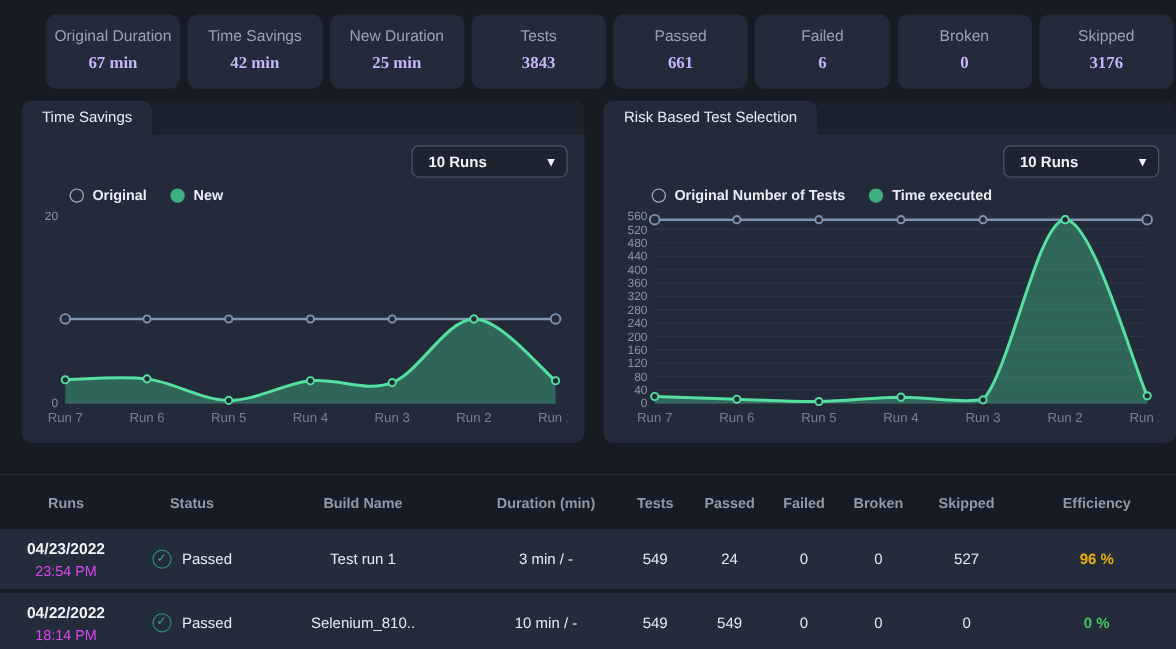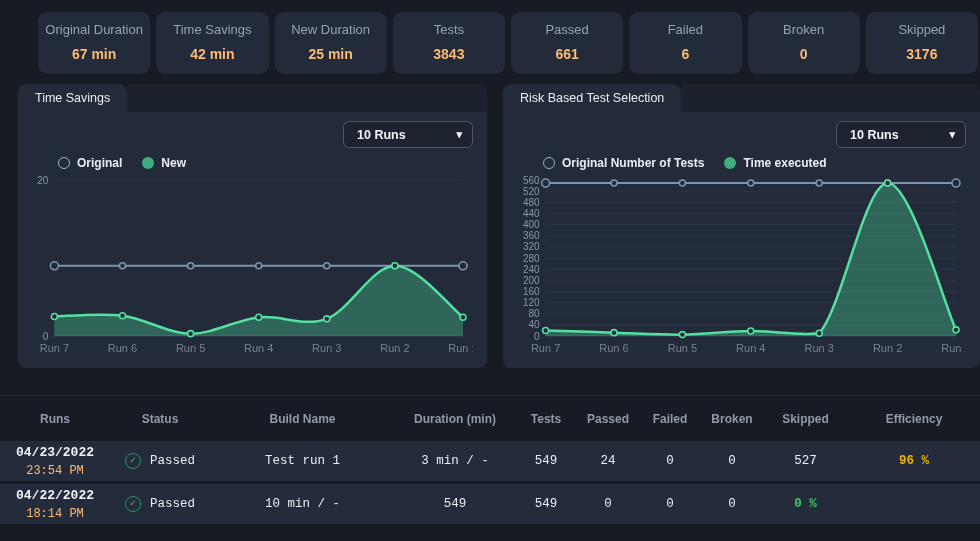--- a/index.html
+++ b/index.html
@@ -9,21 +9,21 @@
     font-family:"Liberation Sans", sans-serif;
     color:#eef2f7;
   }
   
   .stats-row { display:flex; gap:6px; margin:12px 2px 10px 38px; }
   .stat-card {
     flex:1; background:#232b3a; border-radius:9px;
     padding:10px 6px 12px; text-align:center; min-width:0;
   }
   .stat-label { color:#98a2b3; font-size:13px; white-space:nowrap; }
-  .stat-value { color:#fdba74; font-size:14px; font-weight:bold; margin-top:9px; }
+  .stat-value { color:#c4b5fd; font-size:14px; font-weight:bold; margin-top:9px;font-family:Liberation Serif, serif; }
   
   .charts-row { display:flex; margin-left:18px; }
   .panel { display:flex; flex-direction:column; }
   .panel-tabs { height:28px; display:flex; }
   .tab {
     background:#232b3a; border-radius:8px 8px 0 0; padding:0 17px;
     line-height:29px; font-size:12.5px; color:#e9edf3; white-space:nowrap;
   }
   .tab-filler { flex:1; background:#1c222d; border-radius:0 8px 0 0; }
   .panel-body {
@@ -49,24 +49,24 @@
   .table-section { margin-top:31px; border-top:1px solid #262e3c; }
   .t-grid {
     display:grid;
     grid-template-columns:110px 100px 185px 120px 62px 62px 62px 62px 85px 1fr;
     align-items:center;
   }
   .t-head { height:45px; }
   .t-head > div {
     text-align:center; font-size:12px; font-weight:bold; color:#8f99aa;
   }
-  .t-row { height:40px; background:#242c3b; margin-bottom:3px;font-family:Liberation Mono, monospace; }
+  .t-row { height:50px; background:#242c3b; margin-bottom:3px; }
   .t-row > div { text-align:center; font-size:12.5px; color:#e8ecf2; }
   .cell-date .d1 { font-weight:bold; color:#f0f3f8; font-size:13px; }
-  .cell-date .d2 { color:#fdba74; font-size:12px; margin-top:4px; }
+  .cell-date .d2 { color:#d946ef; font-size:12px; margin-top:4px; }
   .cell-status { display:flex; align-items:center; justify-content:center; gap:9px; }
   .check-icon {
     width:16px; height:16px; border:1px solid #2e8f67; border-radius:50%;
     color:#3fae7f; font-size:10px; line-height:14px; text-align:center; display:inline-block;
   }
   .cell-eff { font-weight:bold; }
 </style>
 </head>
 <body>
 
@@ -279,20 +279,21 @@
 
   <div class="t-grid t-row">
     <div class="cell-date">
       <div class="d1">04/22/2022</div>
       <div class="d2">18:14 PM</div>
     </div>
     <div class="cell-status">
       <span class="check-icon">✓</span>
       <span>Passed</span>
     </div>
+    <div>Selenium_810..</div>
     <div>10 min / -</div>
     <div>549</div>
     <div>549</div>
     <div>0</div>
     <div>0</div>
     <div>0</div>
     <div class="cell-eff" style="color:#40c465">0 %</div>
   </div>
 </div>
 

